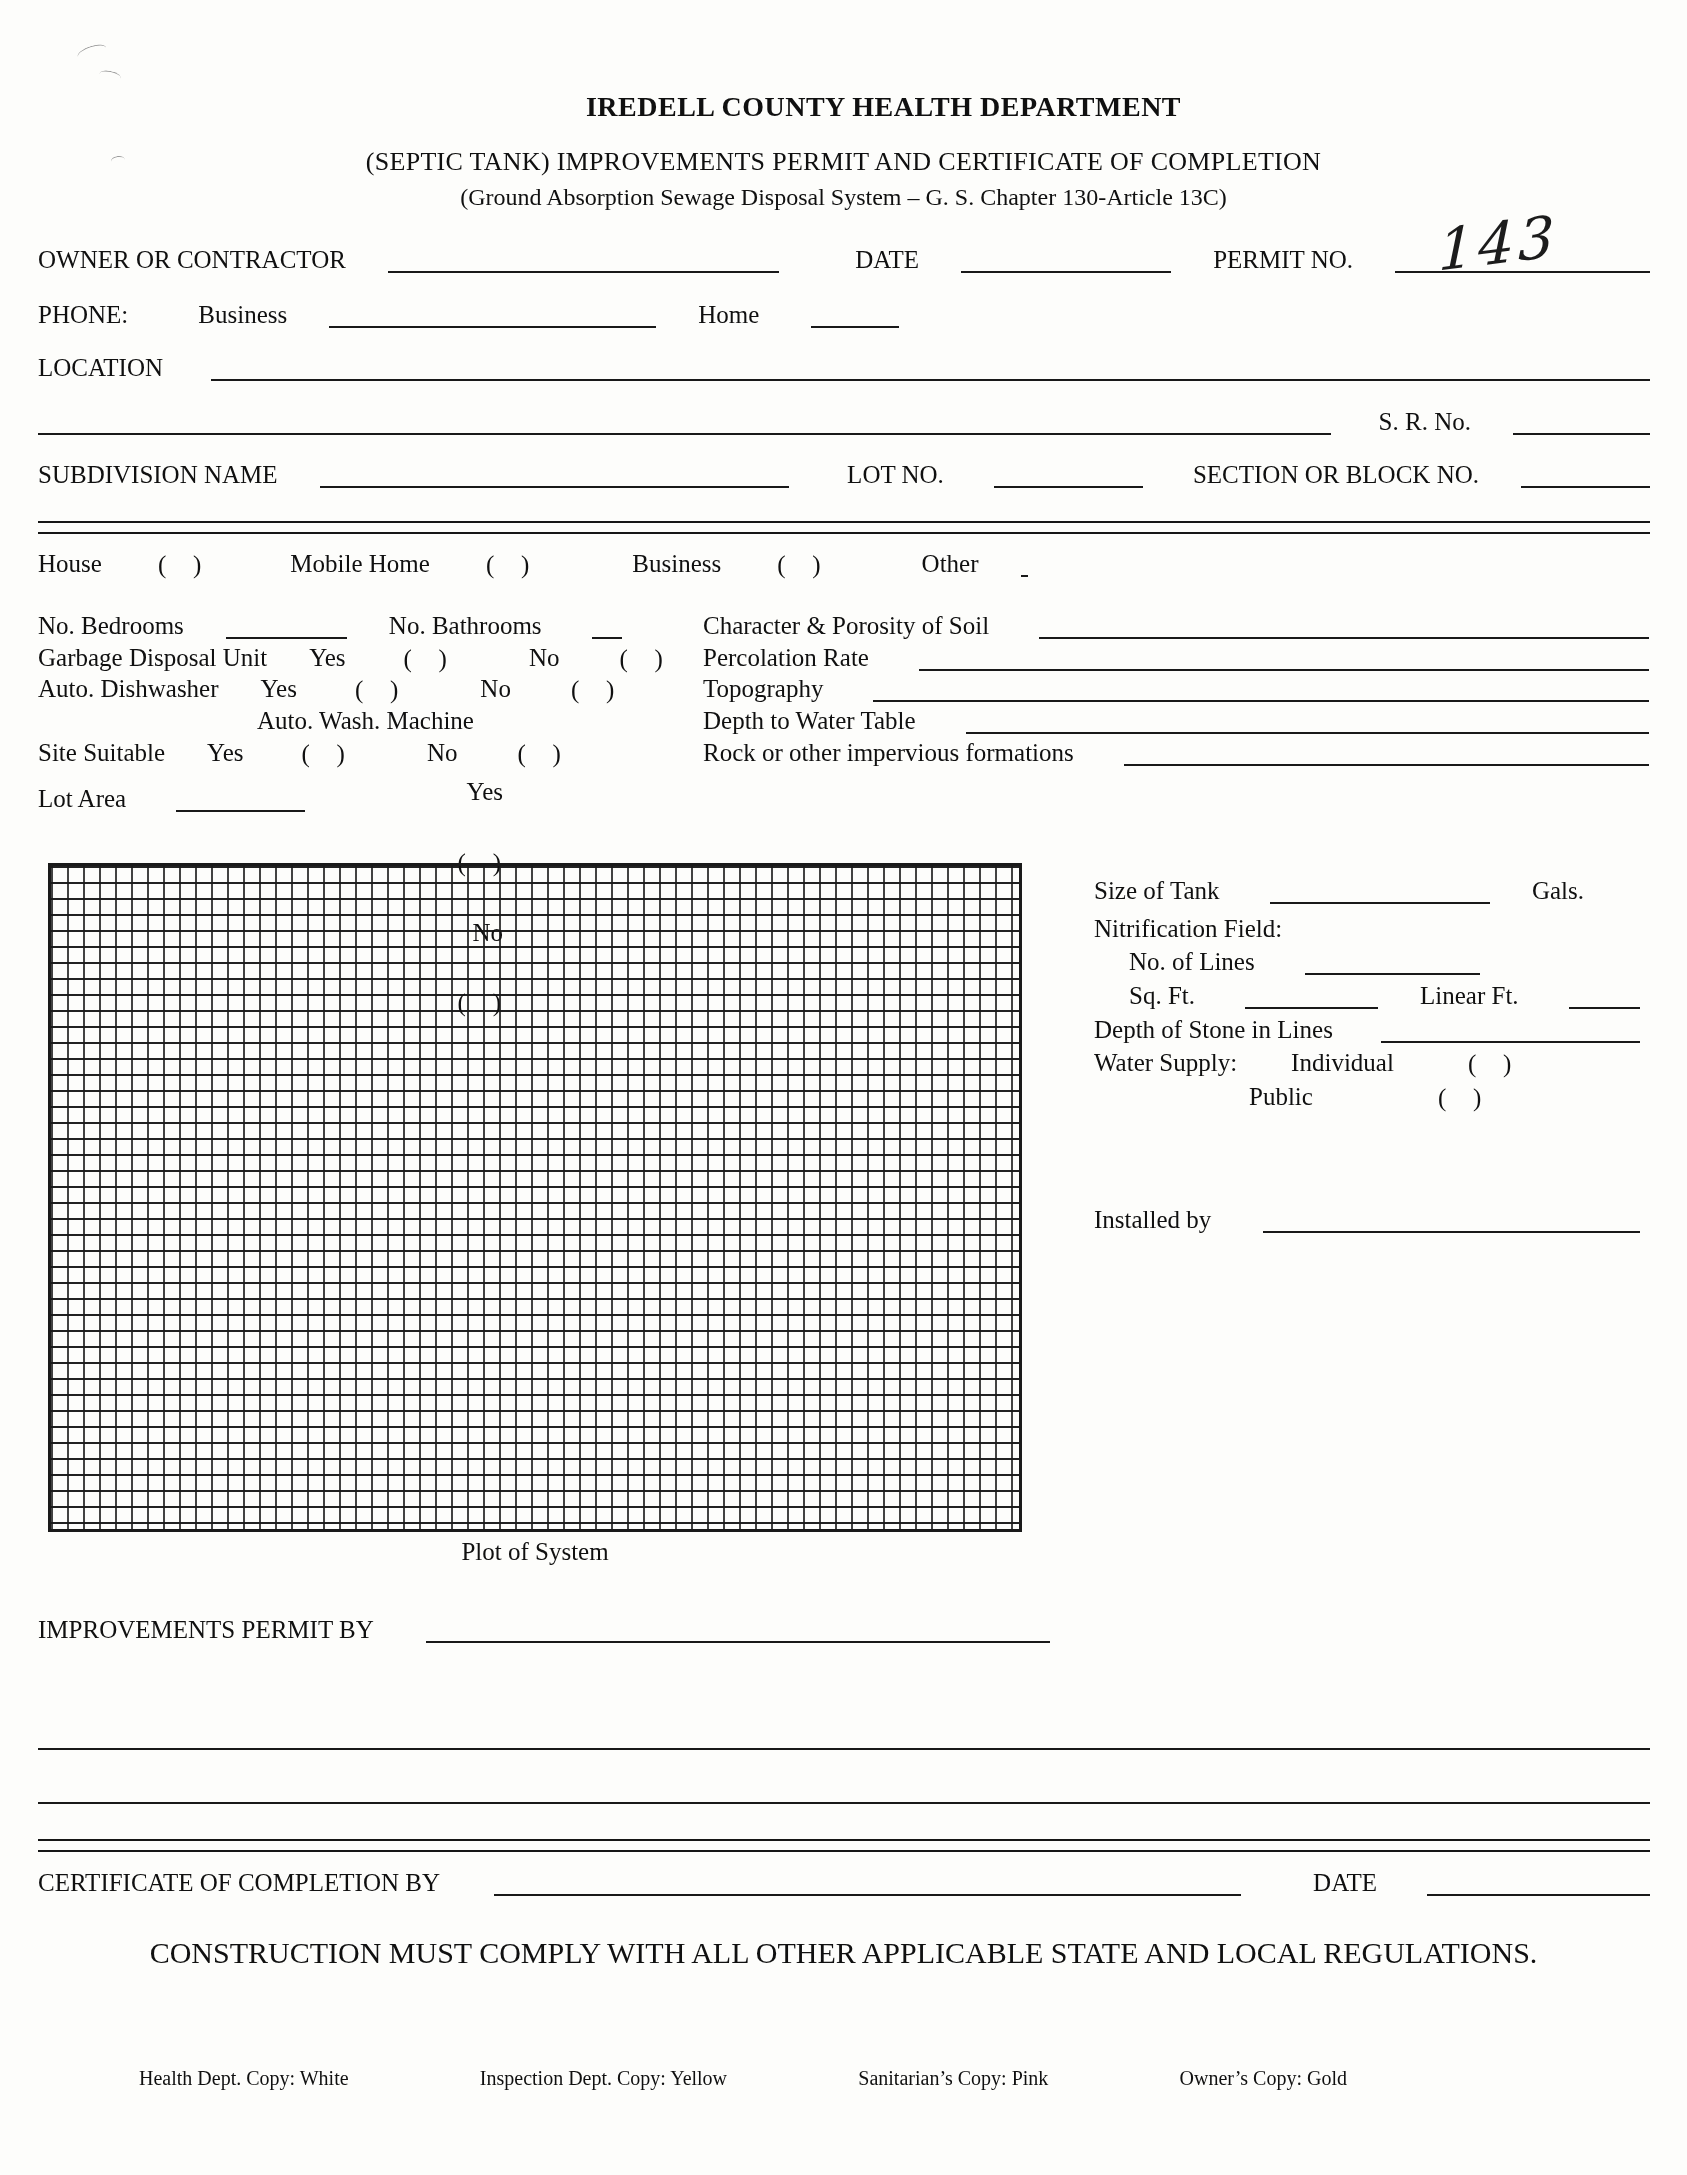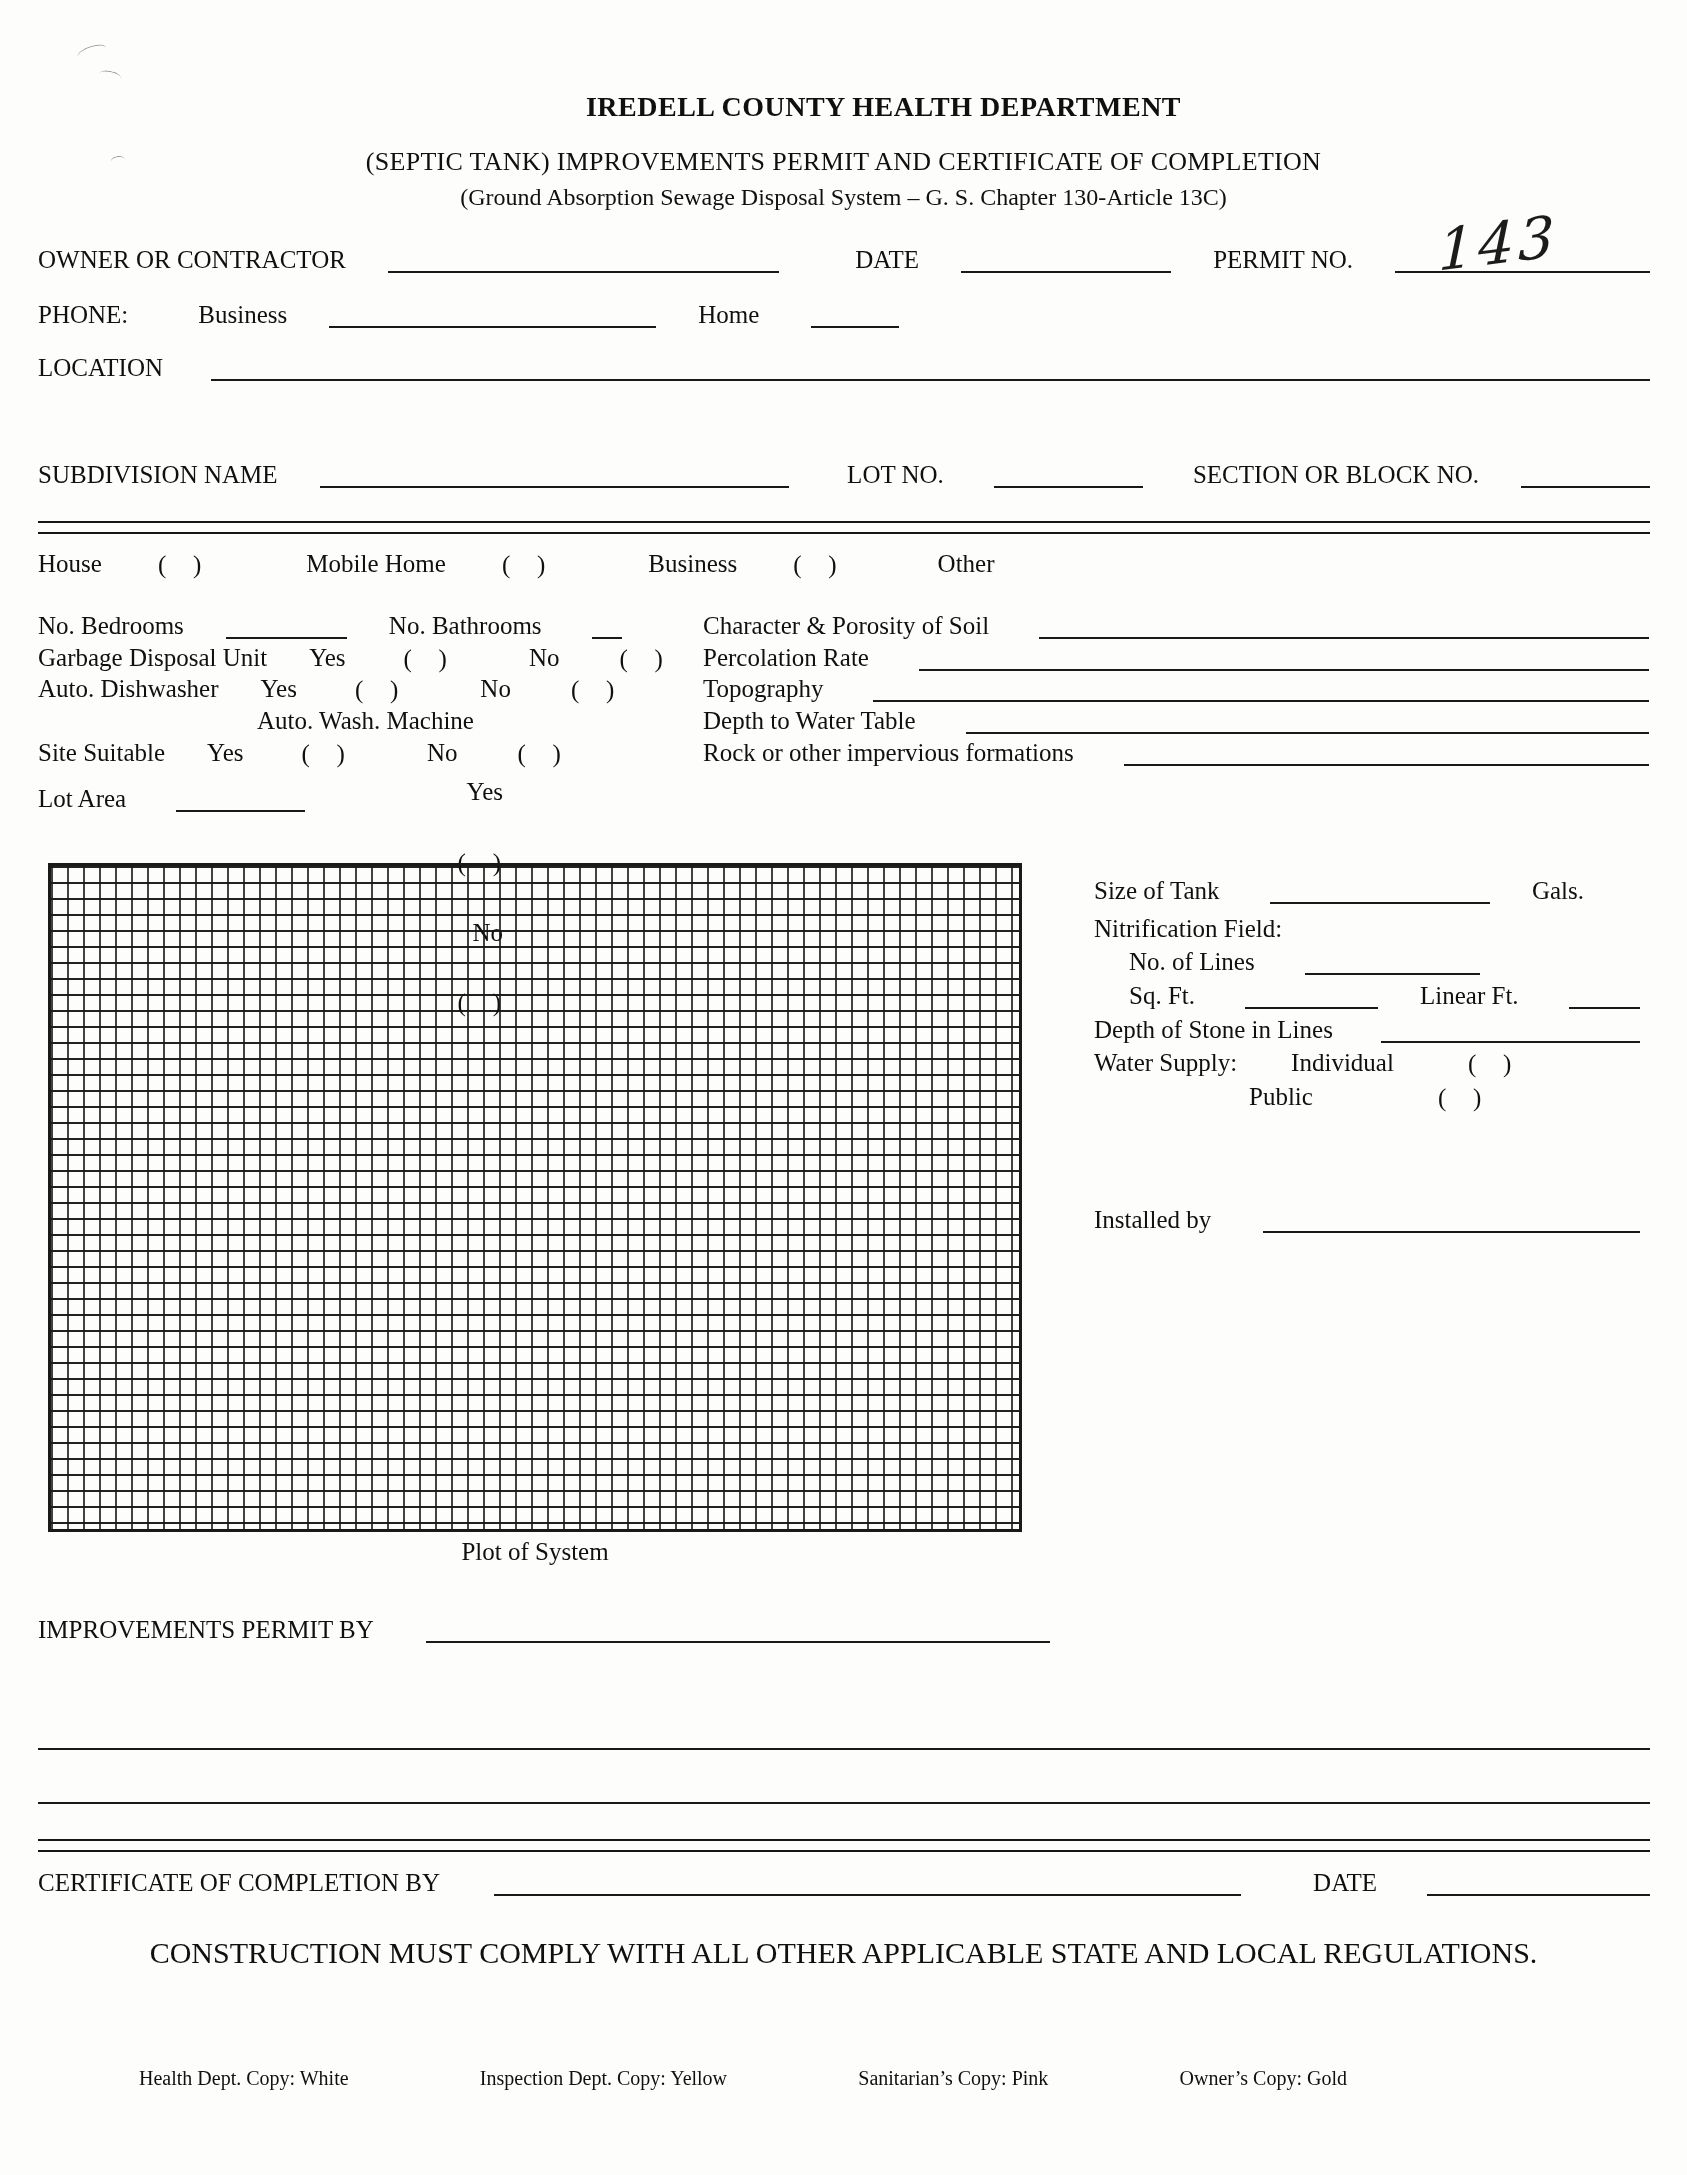--- a/index.html
+++ b/index.html
@@ -64,36 +64,41 @@
     <span class="fill" style="width:327px; margin-bottom:2px;"></span>
     <span class="lbl">Home</span>
     <span class="fill grow" style="margin-left:10px; margin-bottom:2px;"></span>
   </div>
 
   <div class="row" style="left:38px; top:354px; width:1612px;">
     <span class="lbl">LOCATION</span>
     <span class="fill grow" style="margin-left:6px; margin-bottom:2px;"></span>
   </div>
 
+  <div class="row" style="left:38px; top:408px; width:1612px;">
+    <span class="fill grow" style="margin-bottom:2px;"></span>
+    <span class="lbl" style="margin-left:6px;">S. R. No.</span>
+    <span class="fill" style="width:137px; margin-bottom:2px;"></span>
+  </div>
 
   <div class="row" style="left:38px; top:461px; width:1612px;">
     <span class="lbl">SUBDIVISION NAME</span>
     <span class="fill grow" style="margin-bottom:2px;"></span>
     <span class="lbl" style="margin-left:16px;">LOT NO.</span>
     <span class="fill" style="width:149px; margin-left:8px; margin-bottom:2px;"></span>
     <span class="lbl" style="margin-left:8px;">SECTION OR BLOCK NO.</span>
     <span class="fill" style="width:129px; margin-bottom:2px;"></span>
   </div>
 
   <div class="abs rule2" style="left:38px; top:521px; width:1612px;"></div>
 
   <div class="row" style="left:38px; top:550px; width:990px;">
     <span class="lbl">House</span>
     <span class="cb" style="margin-left:14px;">(&nbsp;&nbsp;&nbsp;)</span>
-    <span class="lbl" style="margin-left:61px;">Mobile Home</span>
+    <span class="lbl" style="margin-left:45px;">Mobile Home</span>
     <span class="cb" style="margin-left:14px;">(&nbsp;&nbsp;&nbsp;)</span>
     <span class="lbl" style="margin-left:59px;">Business</span>
     <span class="cb" style="margin-left:14px;">(&nbsp;&nbsp;&nbsp;)</span>
     <span class="lbl" style="margin-left:57px;">Other</span>
     <span class="fill grow" style="margin-bottom:2px;"></span>
   </div>
 
   <div class="row" style="left:38px; top:612px; width:584px;">
     <span class="lbl">No. Bedrooms</span>
     <span class="fill" style="width:121px; margin-bottom:2px;"></span>

